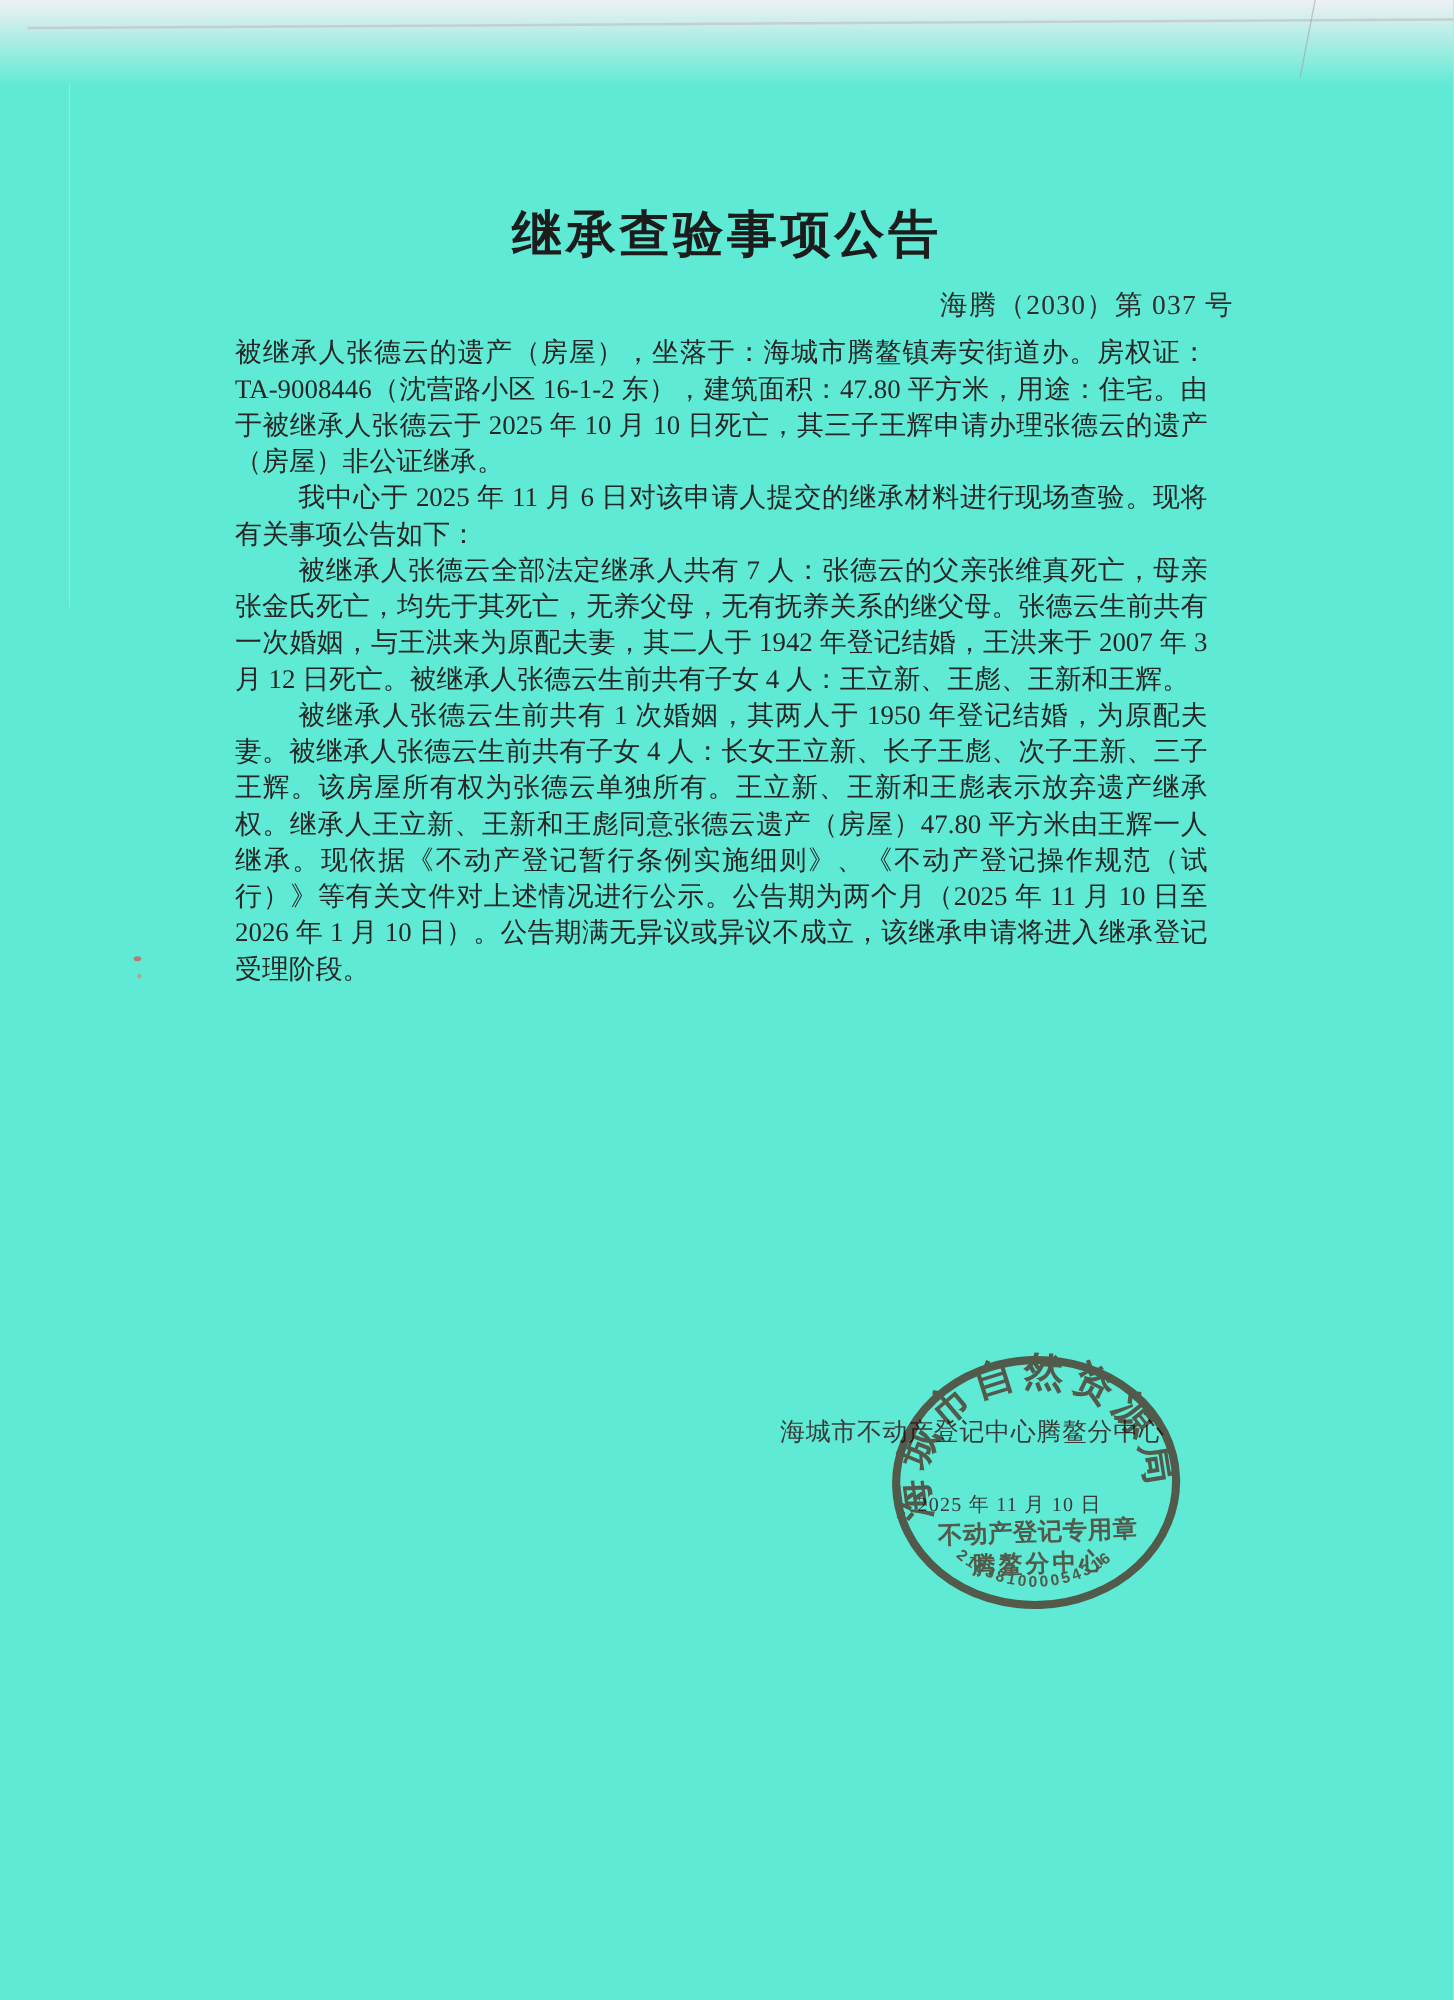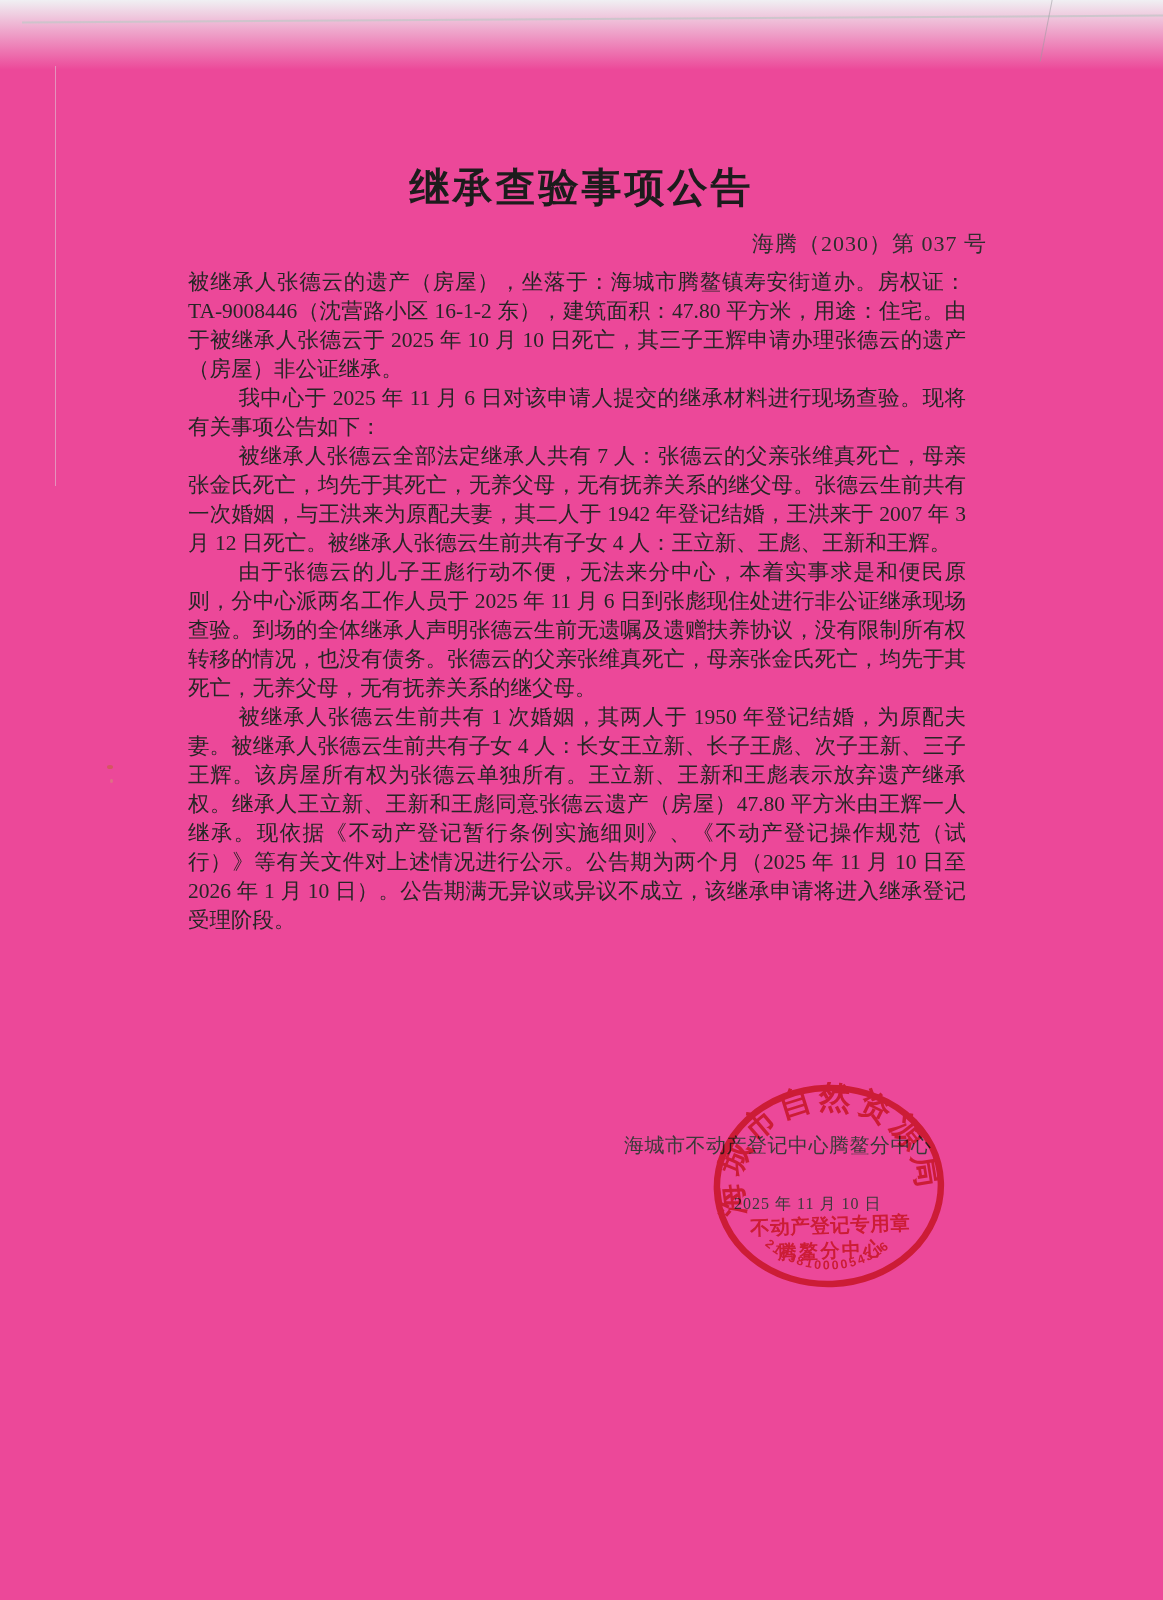--- a/index.html
+++ b/index.html
@@ -1,20 +1,20 @@
 <!DOCTYPE html>
 <html><head>
 <meta charset="utf-8">
 <style>
   html,body{margin:0;padding:0;background:#e9e9e9;}
   .page{
     position:relative;
     width:1163px;height:1600px;
     margin:0 auto;
-    background:#ec4899;
+    background:#5eead4;
     overflow:hidden;
     font-family:"Liberation Serif","DejaVu Serif",serif;
     color:#282828;
   }
   
   .scan-top-shade{
     position:absolute;left:0;top:0;width:1163px;height:70px;
     background:linear-gradient(#f0f0f3, rgba(255,255,255,0));
     pointer-events:none;
   }
@@ -86,21 +86,20 @@
   <div class="speck red1"></div>
   <div class="speck red2"></div>
 
   <div class="title">继承查验事项公告</div>
   <div class="doc-number">海腾（2030）第 037 号</div>
 
   <div class="body-text">
     <p>被继承人张德云的遗产（房屋），坐落于：海城市腾鳌镇寿安街道办。房权证：TA-9008446（沈营路小区 16-1-2 东），建筑面积：47.80 平方米，用途：住宅。由于被继承人张德云于 2025 年 10 月 10 日死亡，其三子王辉申请办理张德云的遗产（房屋）非公证继承。</p>
     <p class="indent">我中心于 2025 年 11 月 6 日对该申请人提交的继承材料进行现场查验。现将有关事项公告如下：</p>
     <p class="indent">被继承人张德云全部法定继承人共有 7 人：张德云的父亲张维真死亡，母亲张金氏死亡，均先于其死亡，无养父母，无有抚养关系的继父母。张德云生前共有一次婚姻，与王洪来为原配夫妻，其二人于 1942 年登记结婚，王洪来于 2007 年 3 月 12 日死亡。被继承人张德云生前共有子女 4 人：王立新、王彪、王新和王辉。</p>
-    <p class="indent">由于张德云的儿子王彪行动不便，无法来分中心，本着实事求是和便民原则，分中心派两名工作人员于 2025 年 11 月 6 日到张彪现住处进行非公证继承现场查验。到场的全体继承人声明张德云生前无遗嘱及遗赠扶养协议，没有限制所有权转移的情况，也没有债务。张德云的父亲张维真死亡，母亲张金氏死亡，均先于其死亡，无养父母，无有抚养关系的继父母。</p>
     <p class="indent">被继承人张德云生前共有 1 次婚姻，其两人于 1950 年登记结婚，为原配夫妻。被继承人张德云生前共有子女 4 人：长女王立新、长子王彪、次子王新、三子王辉。该房屋所有权为张德云单独所有。王立新、王新和王彪表示放弃遗产继承权。继承人王立新、王新和王彪同意张德云遗产（房屋）47.80 平方米由王辉一人继承。现依据《不动产登记暂行条例实施细则》、《不动产登记操作规范（试行）》等有关文件对上述情况进行公示。公告期为两个月（2025 年 11 月 10 日至 2026 年 1 月 10 日）。公告期满无异议或异议不成立，该继承申请将进入继承登记受理阶段。</p>
   </div>
 
   <div class="sig-org">海城市不动产登记中心腾鳌分中心</div>
   <div class="sig-date">2025 年 11 月 10 日</div>
 
   <svg class="stamp" viewBox="0 0 238 214" xmlns="http://www.w3.org/2000/svg">
     <defs>
       <path id="stamp-arc-top" d="M 36.3 130.7 A 88 78 0 1 1 201.7 130.7" fill="none"></path>
       <path id="stamp-arc-bottom" d="M 50 158 A 90 82 0 0 0 188 158" fill="none"></path>

